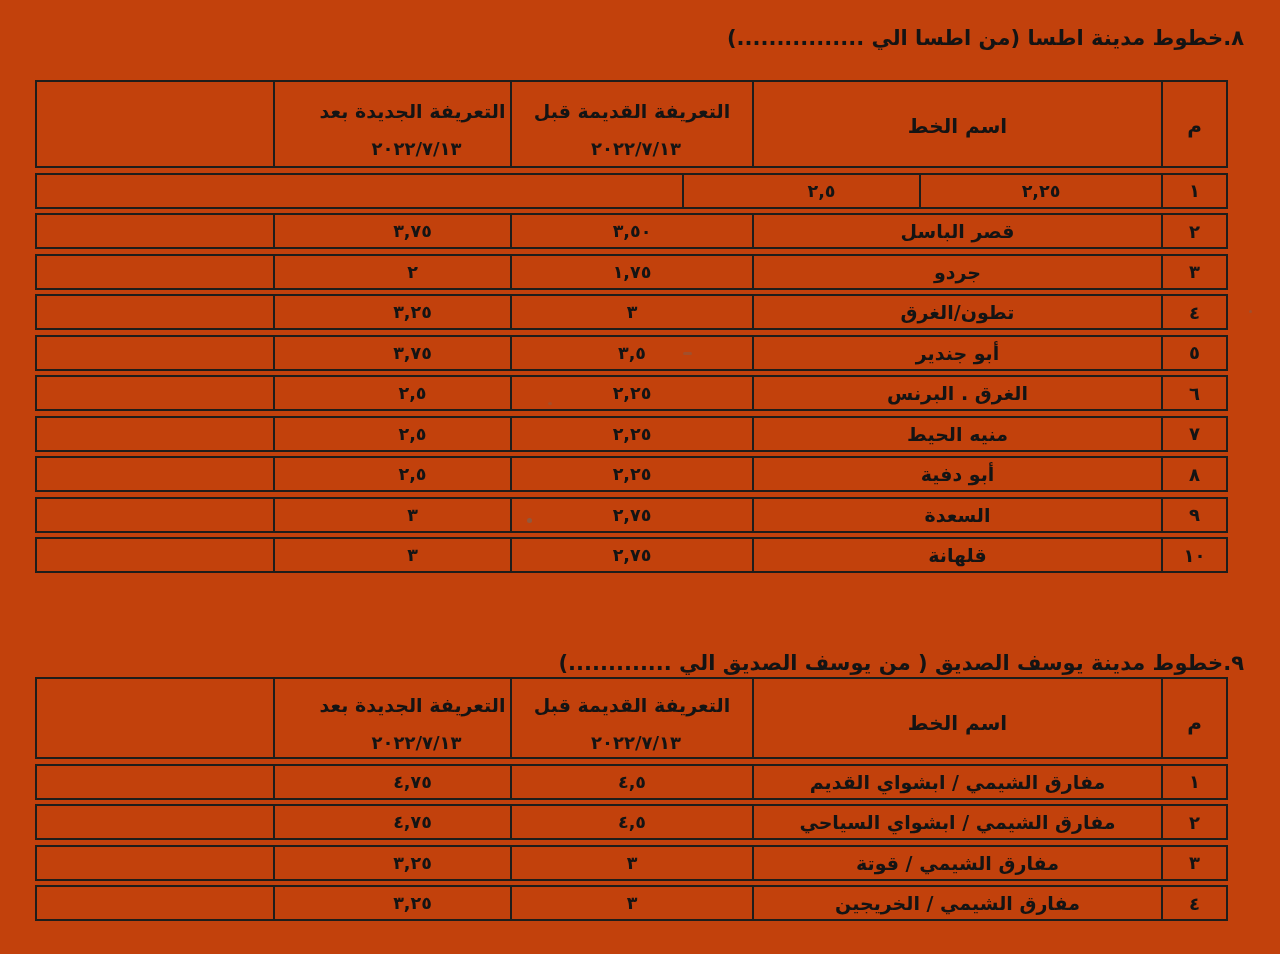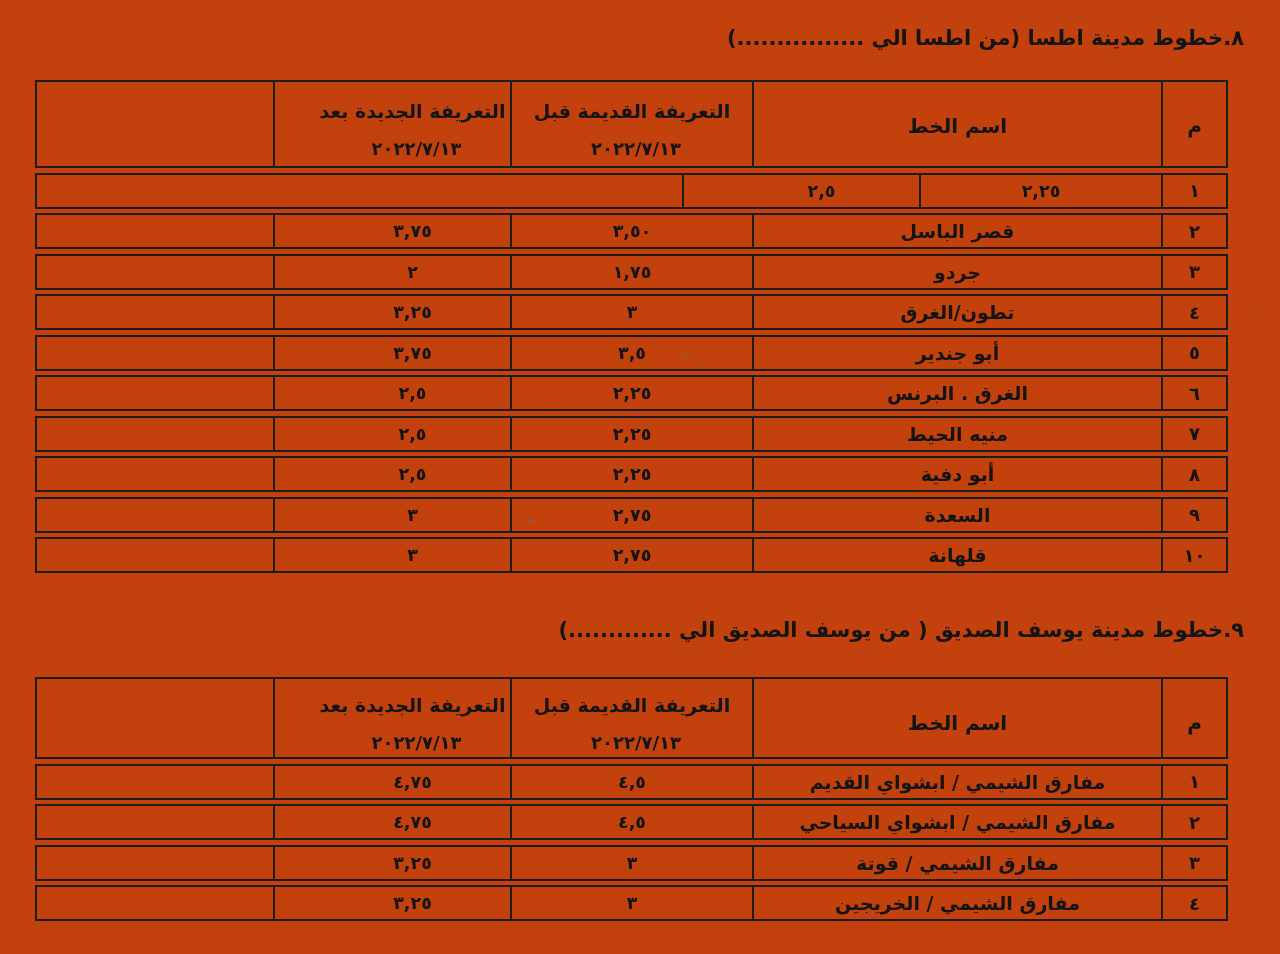--- a/index.html
+++ b/index.html
@@ -20,21 +20,21 @@
   .doc-title{
     position:absolute;
     right:36px;
     margin:0;
     font-size:21px;
     font-weight:bold;
     letter-spacing:0px;
     white-space:nowrap;
   }
   .title-1{top:26px;}
-  .title-2{top:618px;text-align:right;}
+  .title-2{top:651px;text-align:right;}
 
   .scan-table{
     position:absolute;
     right:52px;
     width:1193px;
   }
   .table-1{top:80px;}
   .table-2{top:677px;}
 
   .row{

